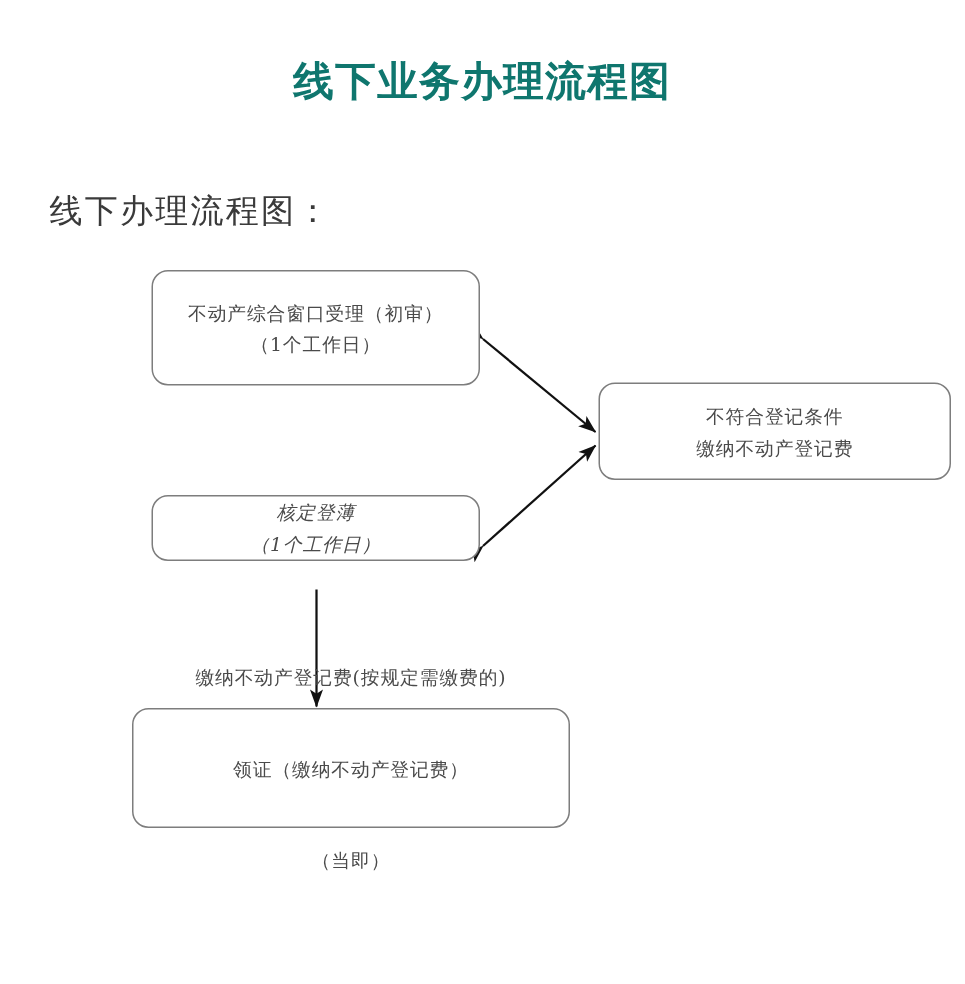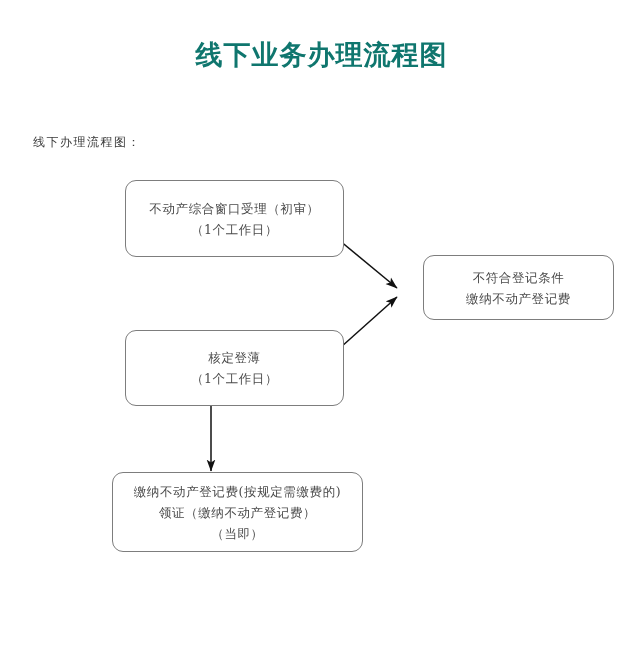--- a/index.html
+++ b/index.html
@@ -36,21 +36,21 @@
     color: #0f766e;
     line-height: 34px;
     white-space: nowrap;
   }
 
   .doc-subtitle {
     position: absolute;
     left: 33px;
     top: 131px;
     font-family: "DejaVu Serif", "Liberation Serif", serif;
-    font-size: 12px;
+    font-size: 22px;
     letter-spacing: 1.5px;
     color: #3a3a3a;
     line-height: 22px;
     white-space: nowrap;
   }
 
   
   .flow-box {
     position: absolute;
     box-sizing: border-box;
@@ -60,31 +60,30 @@
     display: flex;
     flex-direction: column;
     align-items: center;
     justify-content: center;
     text-align: center;
     font-family: "DejaVu Serif", "Liberation Serif", serif;
     color: #4a4a4a;
     font-size: 12.5px;
     line-height: 21px;
     letter-spacing: 0.6px;
-    margin-left: 24px;
   }
   .flow-box .line {
     white-space: nowrap;
     display: block;
   }
 
   #box-intake   { left: 101px; top: 180px; width: 219px; height: 77px; }
-  #box-reject   { left: 399px; top: 255px; width: 191px; height: 65px; }
-  #box-approve  { left: 101px; top: 330px; width: 219px; height: 76px; }
-  #box-payment  { left: 88px;  top: 472px; width: 251px; height: 80px; }
+  #box-reject   { left: 399px; top: 255px; width: 235px; height: 65px; }
+  #box-approve  { left: 101px; top: 330px; width: 219px; height: 44px; font-style: italic; }
+  #box-payment  { left: 88px;  top: 472px; width: 292px; height: 80px; gap: 40px; }
 
   
   #connectors {
     position: absolute;
     left: 0; top: 0;
     width: 643px;
     height: 656px;
     pointer-events: none;
   }
 </style>

